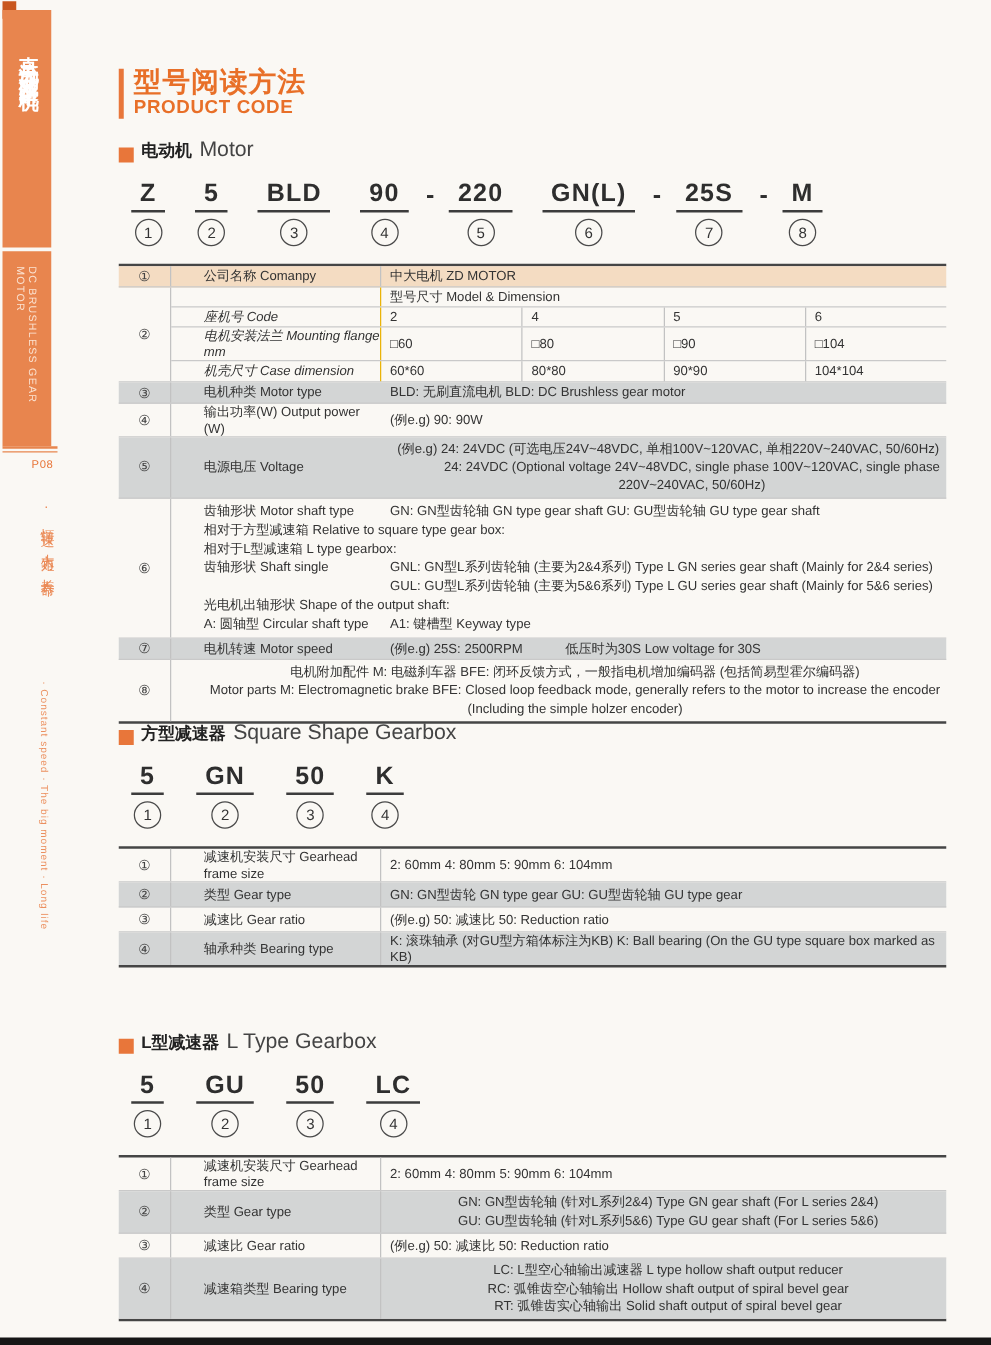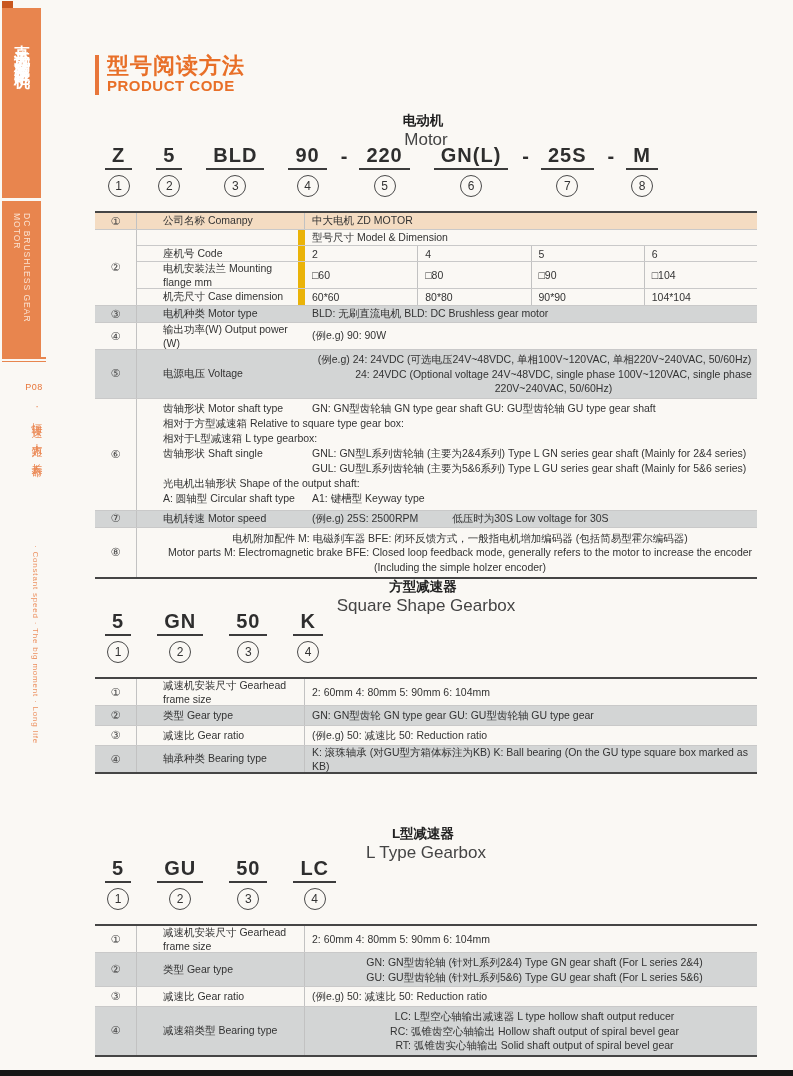--- a/index.html
+++ b/index.html
@@ -13,36 +13,36 @@
   }
 
   
   .corner-sq { position:absolute; left:2px; top:1px; width:11px; height:14px; background:var(--accent-dark,#C9571F); }
   .side-tab { position:absolute; left:2px; width:39px; background:var(--sidebar,#E8854E); display:flex; align-items:flex-start; justify-content:center; }
   .tab-cn { top:8px; height:190px; }
   .tab-cn span { writing-mode:vertical-rl; text-orientation:upright; color:#fff; font-weight:bold; font-size:16px; letter-spacing:4px; margin-top:24px; }
   .tab-en { top:201px; height:156px; }
   .tab-en span { writing-mode:vertical-rl; color:#FBE3D2; font-size:8.5px; letter-spacing:1px; margin-top:12px; }
   .side-divider { position:absolute; left:2px; top:357px; width:44px; height:5px; border-top:2px solid var(--sidebar,#E8854E); border-bottom:1px solid var(--sidebar,#E8854E); }
-  .page-num { position:absolute; left:22px; top:382px; width:24px; text-align:center; color:var(--accent,#E8763A); font-size:9px; letter-spacing:0.5px; }
+  .page-num { position:absolute; left:22px; top:366px; width:24px; text-align:center; color:var(--accent,#E8763A); font-size:9px; letter-spacing:0.5px; }
   .slogan-cn { position:absolute; left:29px; top:400px; writing-mode:vertical-rl; text-orientation:upright; color:var(--accent,#E8763A); font-size:11px; letter-spacing:2px; opacity:0.85; }
   .slogan-en { position:absolute; left:31px; top:545px; writing-mode:vertical-rl; color:var(--accent,#E8763A); font-size:8px; letter-spacing:0.8px; opacity:0.8; }
 
   
   .main { position:absolute; left:95px; top:0; width:662px; }
 
   .hdr { position:absolute; top:55px; left:0; display:flex; }
   .hdr-bar { width:4px; background:var(--accent,#E8763A); margin-right:8px; }
   .hdr-title-cn { color:var(--accent-strong,#E86F28); font-size:22px; font-weight:bold; letter-spacing:1px; line-height:22px; }
   .hdr-title-en { color:var(--accent-strong,#E86F28); font-size:15px; font-weight:bold; letter-spacing:0.5px; line-height:18px; }
 
   .section { position:absolute; left:0; width:662px; }
   .sec-motor { top:112px; } .sec-square { top:578px; } .sec-ltype { top:825px; }
 
-  .sec-head { display:flex; align-items:center; height:18px;flex-direction:column; }
+  .sec-head { display:flex; align-items:flex-end; height:18px; }
   .sec-bullet { width:12px; height:12px; background:var(--accent,#E8763A); margin-right:6px; }
   .sec-head-cn { font-size:13.5px; font-weight:bold; color:#222; margin-right:6px; }
   .sec-head-en { font-size:17px; color:#444; }
 
   
   .code-row { display:flex; align-items:flex-start; margin:14px 0 0 10px; }
   .cp { display:flex; flex-direction:column; align-items:center; margin-right:24px; }
   .cp-wide { margin-right:26px; }
   .cl { font-weight:bold; font-size:20px; color:#2e2e2e; letter-spacing:1px; border-bottom:2px solid #3c3c3c; padding:0 7px 2px; line-height:22px; }
   .cc { margin-top:5px; width:22px; height:22px; border:1.5px solid #4a4a4a; border-radius:50%; display:flex; align-items:center; justify-content:center; font-size:12px; color:#333; }
@@ -61,21 +61,21 @@
   .cell-value { flex:1; padding-left:7px; display:flex; align-items:center; }
   .h17 { min-height:17px; } .h20 { min-height:20px; }
   .multiline { display:block; padding-top:2px; padding-bottom:2px; }
   .ml-line { line-height:14.5px;text-align:center; }
   .indent38 { padding-left:38px; }
 
   
   .r2-right { flex:1; display:flex; flex-direction:column; }
   .r2-line { display:flex; border-bottom:1px solid #c9c9c9; min-height:16px; align-items:stretch; }
   .r2-line:last-child { border-bottom:none; }
-  .r2-lbl { width:168px; flex:0 0 168px; padding-left:26px; border-right:7px solid #eab308; display:flex; align-items:center; }
+  .r2-lbl { width:168px; flex:0 0 168px; padding-left:26px; border-right:1px solid #eab308; display:flex; align-items:center;font-style:italic; }
   .r2-val { flex:1; display:flex; }
   .r2-val > span { flex:1; padding-left:7px; border-right:1px solid #c2c2c2; display:flex; align-items:center; }
   .r2-val > span:last-child { border-right:none; }
   .r2-merged { flex:1; padding-left:7px; display:flex; align-items:center; }
 
   
   .r6-body { flex:1; padding:3px 0; }
   .r6-line { display:flex; min-height:15px; align-items:center; }
   .r6-lbl { width:168px; flex:0 0 168px; padding-left:26px; }
   .r6-full { padding-left:26px; }

